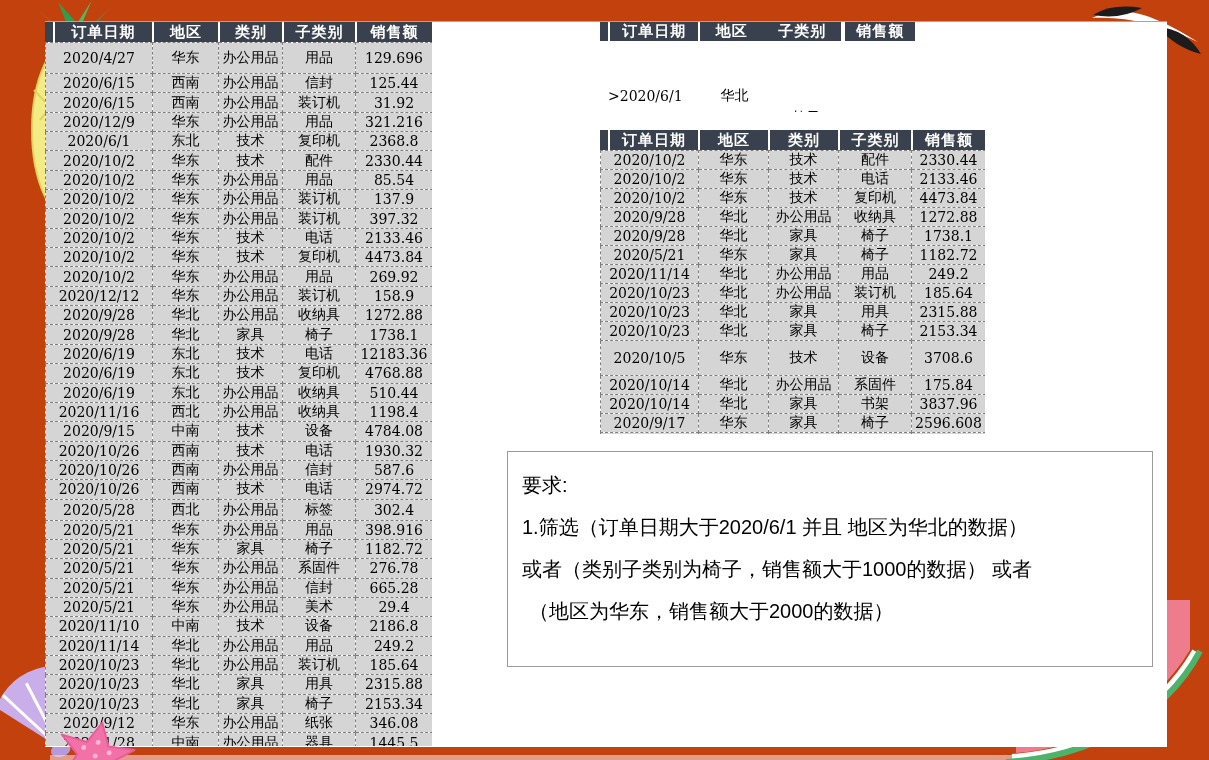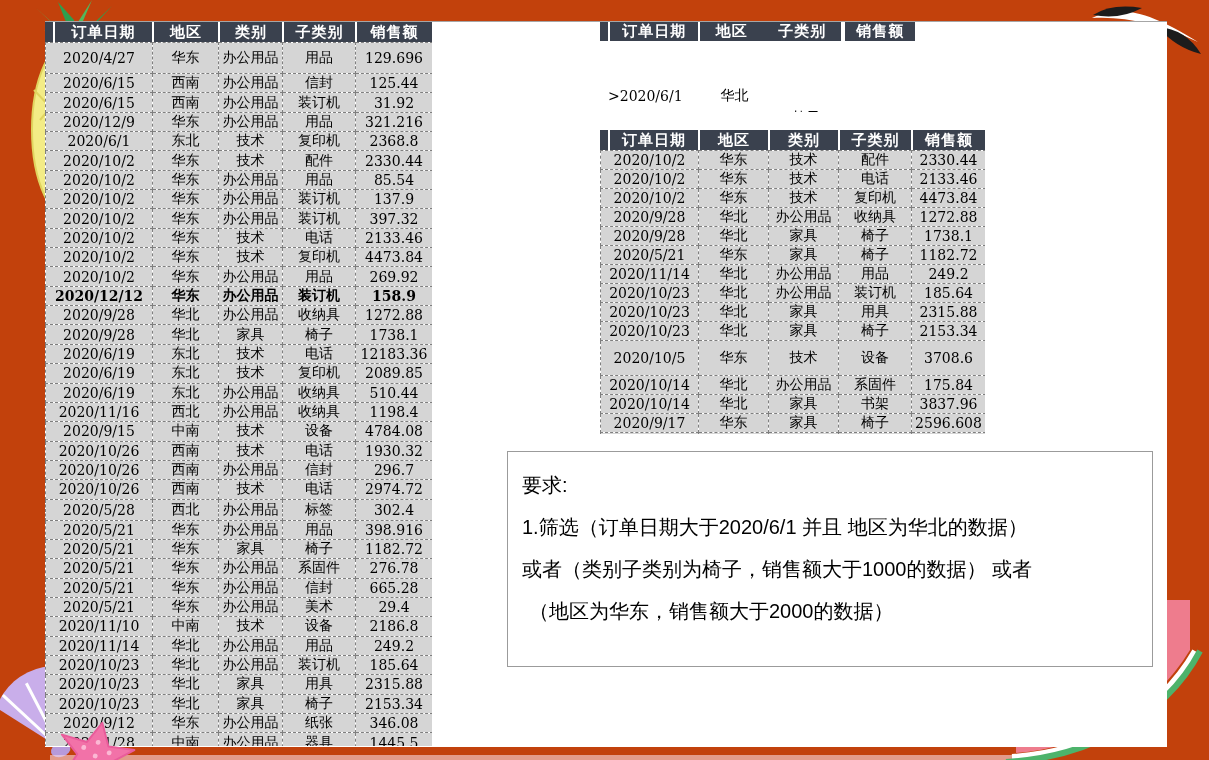--- a/index.html
+++ b/index.html
@@ -175,21 +175,21 @@
             <td>复印机</td>
             <td>4473.84</td>
           </tr>
           <tr style="height: 19.35px;">
             <td>2020/10/2</td>
             <td>华东</td>
             <td>办公用品</td>
             <td>用品</td>
             <td>269.92</td>
           </tr>
-          <tr style="height: 19.35px; font-weight: bold;">
+          <tr style="height: 19.35px;">
             <td>2020/12/12</td>
             <td>华东</td>
             <td>办公用品</td>
             <td>装订机</td>
             <td>158.9</td>
           </tr>
           <tr style="height: 19.35px;">
             <td>2020/9/28</td>
             <td>华北</td>
             <td>办公用品</td>
@@ -208,21 +208,21 @@
             <td>东北</td>
             <td>技术</td>
             <td>电话</td>
             <td>12183.36</td>
           </tr>
           <tr style="height: 19.35px;">
             <td>2020/6/19</td>
             <td>东北</td>
             <td>技术</td>
             <td>复印机</td>
-            <td>2089.85</td>
+            <td>4768.88</td>
           </tr>
           <tr style="height: 19.35px;">
             <td>2020/6/19</td>
             <td>东北</td>
             <td>办公用品</td>
             <td>收纳具</td>
             <td>510.44</td>
           </tr>
           <tr style="height: 19.35px;">
             <td>2020/11/16</td>
@@ -243,21 +243,21 @@
             <td>西南</td>
             <td>技术</td>
             <td>电话</td>
             <td>1930.32</td>
           </tr>
           <tr style="height: 19.35px;">
             <td>2020/10/26</td>
             <td>西南</td>
             <td>办公用品</td>
             <td>信封</td>
-            <td>296.7</td>
+            <td>587.6</td>
           </tr>
           <tr style="height: 19.35px;">
             <td>2020/10/26</td>
             <td>西南</td>
             <td>技术</td>
             <td>电话</td>
             <td>2974.72</td>
           </tr>
           <tr style="height: 21px;">
             <td>2020/5/28</td>

